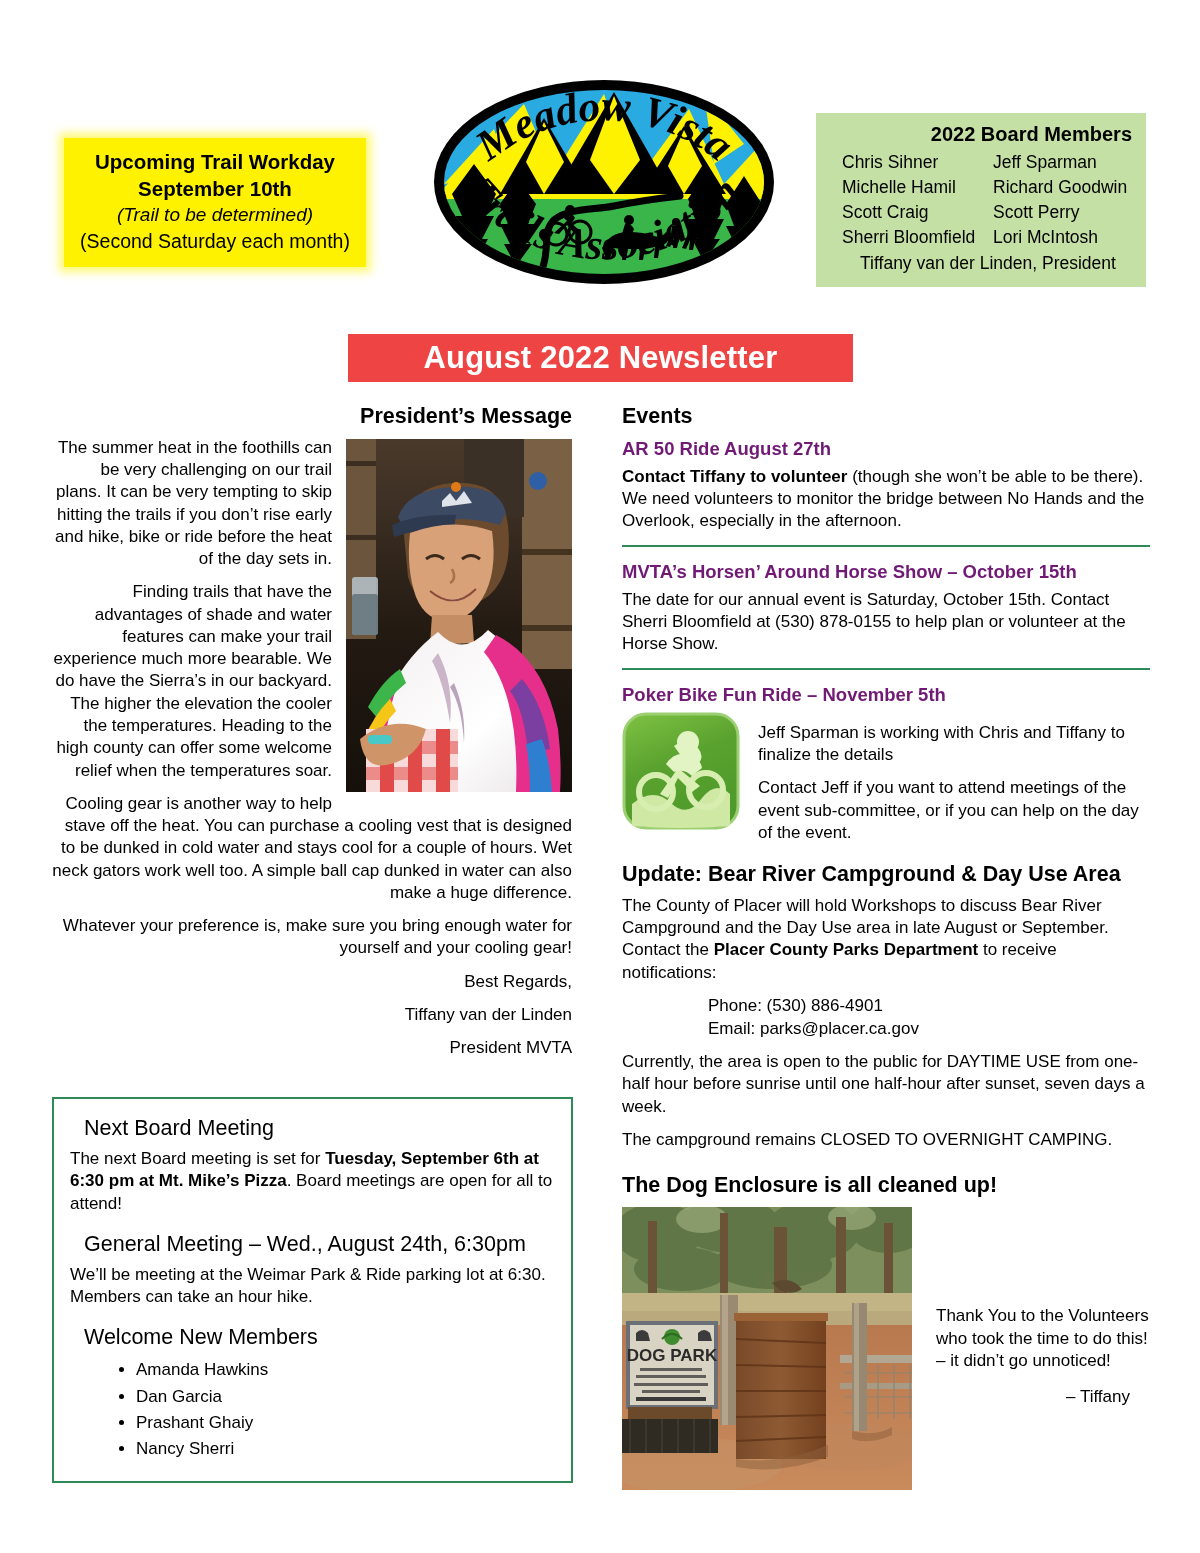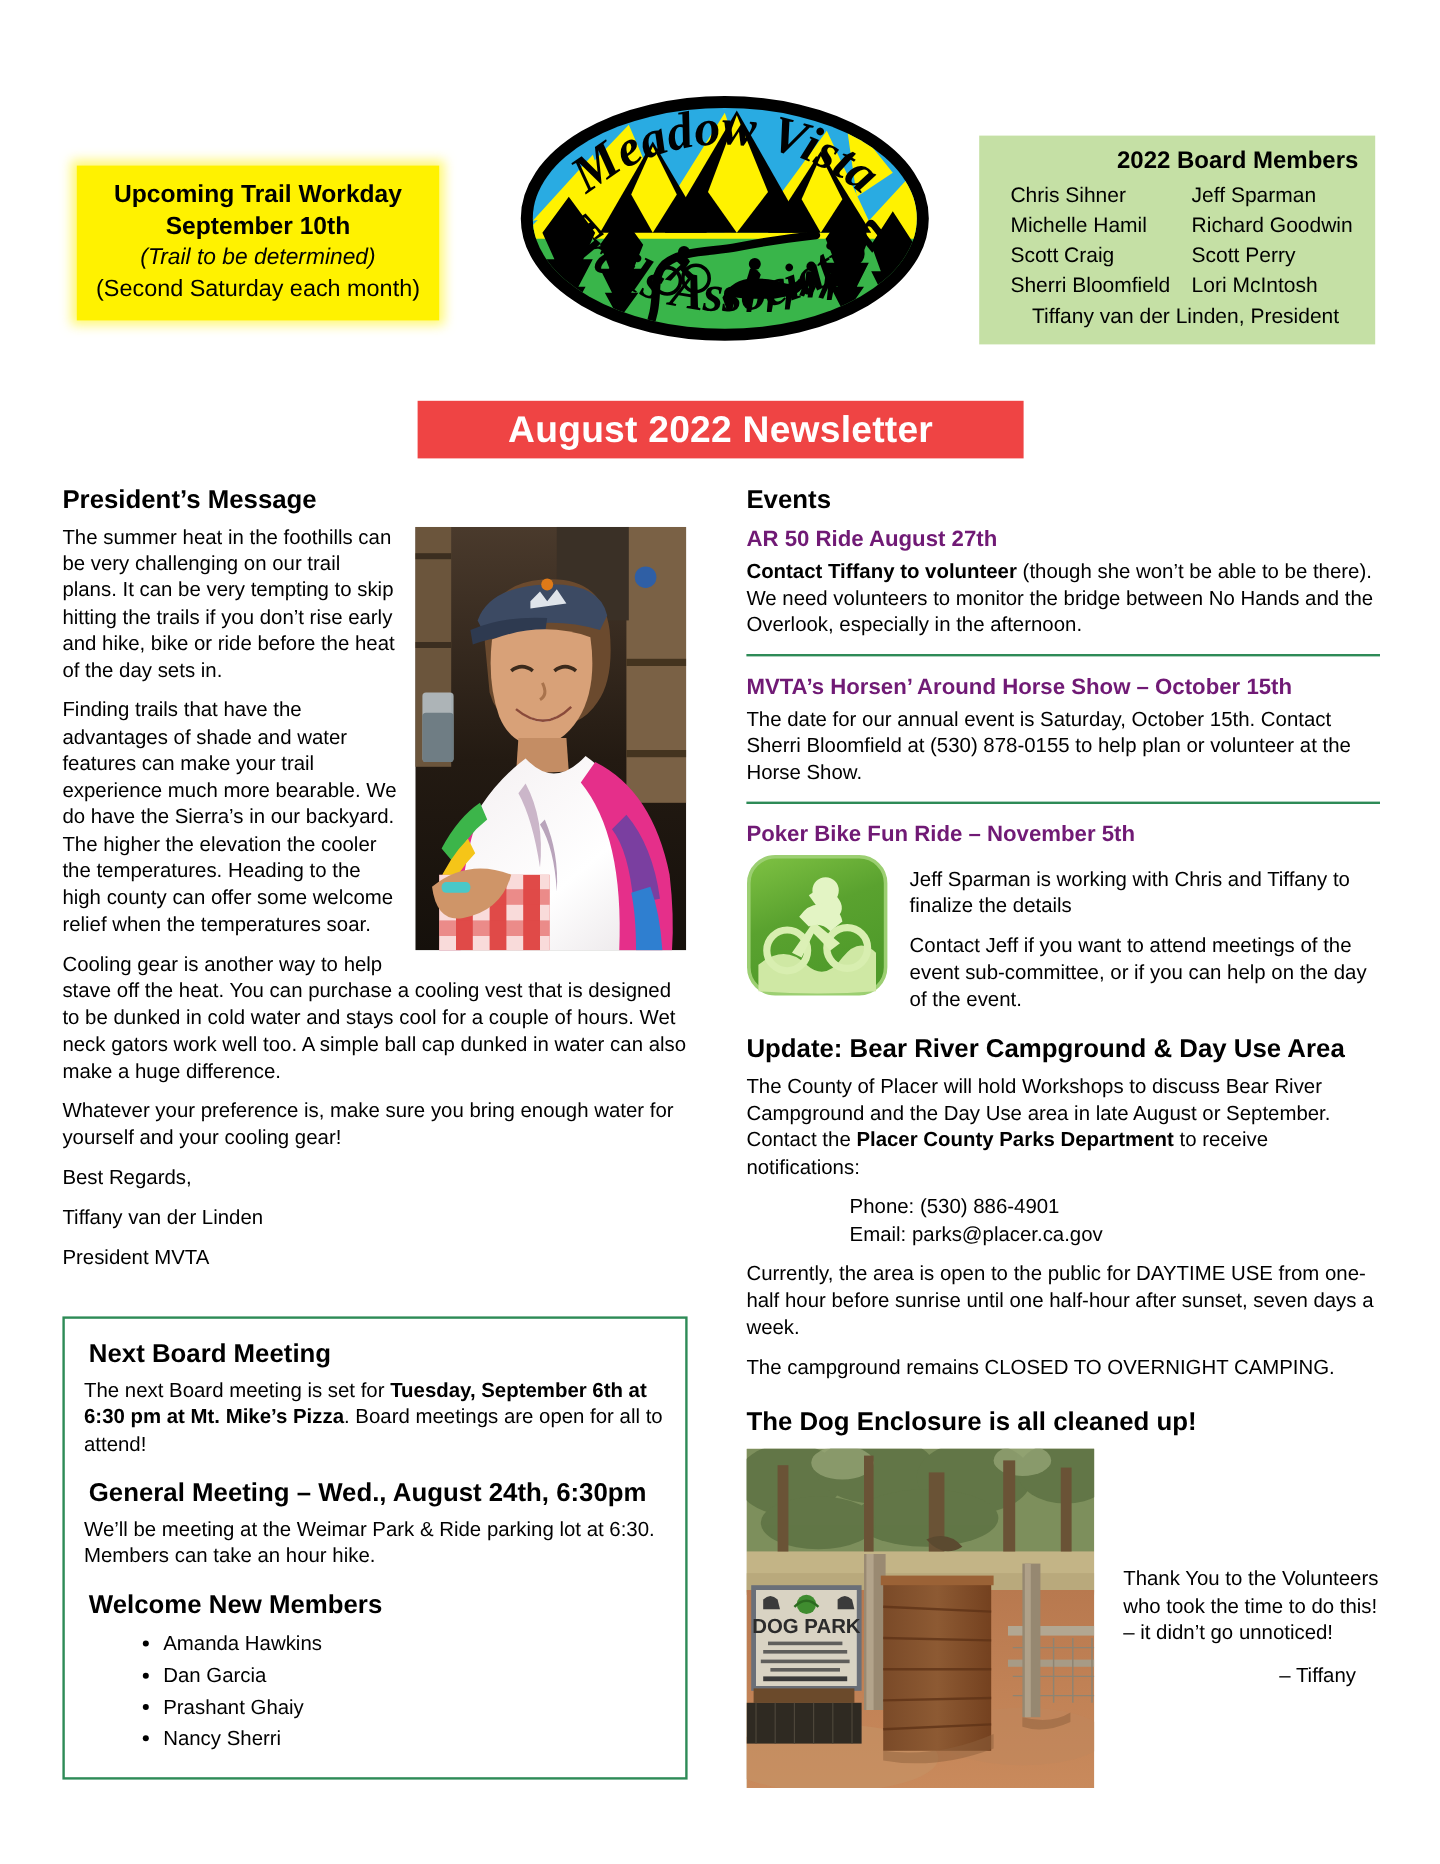--- a/index.html
+++ b/index.html
@@ -33,21 +33,21 @@
                font-size:17.5px; line-height:1.38; padding-left:12px; }
   .board-pres{ text-align:center; font-size:17.5px; margin-top:3px; padding-left:14px;}
 
   .banner{
     position:absolute; left:348px; top:334px; width:505px; height:48px;
     background:#ef4444; color:#fff; font-size:31px; font-weight:bold;
     display:flex; align-items:center; justify-content:center; letter-spacing:.2px;
   }
 
   
-  .col-left{ position:absolute; left:52px; top:404px; width:520px; }
+  .col-left{ position:absolute; left:52px; top:404px; width:520px;text-align:right; }
   .col-right{ position:absolute; left:622px; top:404px; width:528px; }
 
   h2.sec{ font-size:21.5px; font-weight:bold; margin:0 0 7px 0; line-height:1.2; }
   h3.evt{ font-size:18.5px; font-weight:bold; color:#701a75; margin:0 0 6px 0; line-height:1.25;}
   p.body{ font-size:17px; line-height:1.31; margin:0 0 11px 0; }
   p.body:last-child{ margin-bottom:0; }
   .tight{ margin-bottom:3px; }
 
   .pres-photo{
     float:right; width:226px; height:353px; margin:2px 0 6px 14px;
@@ -60,21 +60,21 @@
   .poker-icon{ width:118px; height:118px; flex:0 0 118px; }
   .poker-text{ flex:1; padding-top:10px; }
 
   .contact-block{ margin-left:86px; font-size:17px; line-height:1.33; margin-bottom:11px; }
 
   
   .meeting-box{
     position:absolute; left:52px; top:1097px; width:521px;
     border:2px solid #2E8B57; box-sizing:border-box; padding:17px 16px 18px 16px;
   }
-  .meeting-box h2{ font-size:21.5px; font-weight:bold; margin:0 0 7px 4px; }
+  .meeting-box h2{ font-size:21.5px; font-weight:normal; margin:0 0 7px 14px; }
   .meeting-box h2.sub{ margin-top:17px; }
   .meeting-box p{ font-size:17px; line-height:1.31; margin:0; }
   ul.members{ margin:6px 0 0 0; padding-left:66px; }
   ul.members li{ font-size:17px; line-height:1.55; }
 
   
   .dog-row{ display:flex; gap:24px; align-items:flex-start; margin-top:8px; }
   .dog-photo{ width:290px; height:283px; flex:0 0 290px; position:relative; overflow:hidden; }
   .dog-text{ flex:1; padding-top:98px; font-size:17px; line-height:1.33; }
   .dog-sign{ text-align:right; margin-top:13px; padding-right:20px; }

